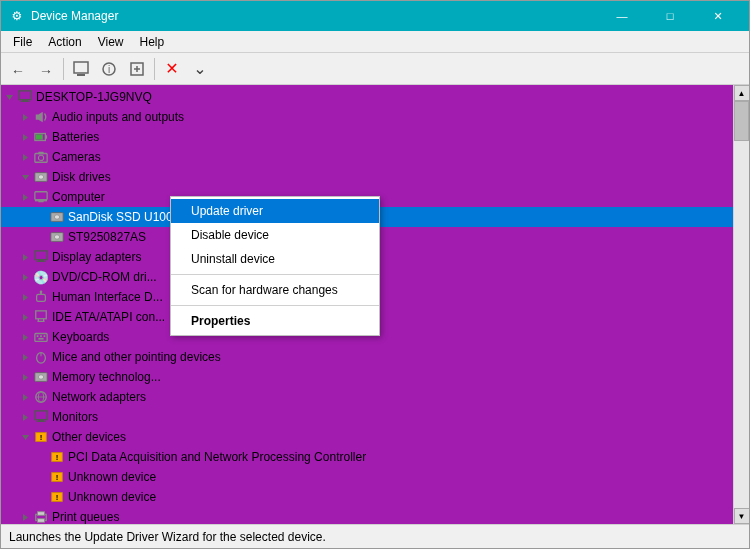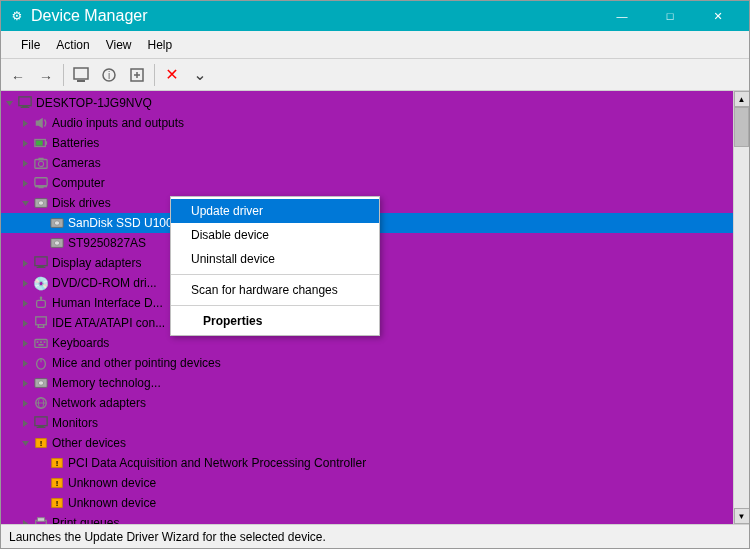--- a/index.html
+++ b/index.html
@@ -37,21 +37,21 @@
       width: 16px;
       height: 16px;
       margin-right: 6px;
       display: flex;
       align-items: center;
       justify-content: center;
     }
 
     .title-bar-text {
       flex: 1;
-      font-size: 16px;
+      font-size: 12px;
       font-weight: normal;
     }
 
     .title-bar-controls {
       display: flex;
       gap: 2px;
     }
 
     .title-btn {
       width: 46px;
@@ -62,24 +62,24 @@
       color: white;
       font-size: 11px;
       cursor: pointer;
       background: transparent;
       border: none;
     }
 
     
     .menu-bar {
       background: #f0f0f0;
-      height: 28px;
-      display: flex;
-      align-items: center;
-      padding: 0 12px;
+      height: 22px;
+      display: flex;
+      align-items: center;
+      padding: 0 4px;
       border-bottom: 1px solid #d0d0d0;
       flex-shrink: 0;
     }
 
     .menu-item {
       padding: 2px 8px;
       cursor: pointer;
       font-size: 12px;
     }
 
@@ -196,21 +196,21 @@
       padding: 5px 20px;
       cursor: pointer;
       font-size: 12px;
       color: #000;
     }
     .ctx-item.highlighted {
       background: #0078d7;
       color: white;
       font-weight: normal;
     }
-    .ctx-item.bold { font-weight: bold; margin-left: 12px; }
+    .ctx-item.bold { font-weight: bold; }
 
     .ctx-separator {
       height: 1px;
       background: #d0d0d0;
       margin: 3px 0;
     }
 
     
     .status-bar {
       background: #f0f0f0;
@@ -376,46 +376,46 @@
               <circle cx="8" cy="9" r="3" fill="none" stroke="#888" stroke-width="1.2"></circle>
               <rect x="5" y="2" width="6" height="3" fill="#888"></rect>
             </svg>
           </span>
           <span class="tree-label">Cameras</span>
         </div>
         <div class="tree-item">
           <span class="tree-indent" style="width: 16px;"></span>
           <span class="tree-toggle">
             <svg width="9" height="9" viewBox="0 0 9 9">
+              <polygon points="1,2 8,2 4.5,7" fill="#666"></polygon>
+            </svg>
+          </span>
+          <span class="tree-icon">
+            <svg width="14" height="14" viewBox="0 0 16 16">
+              <rect x="1" y="3" width="14" height="10" rx="1" fill="#aaa" stroke="#666" stroke-width="1"></rect>
+              <ellipse cx="8" cy="8" rx="3" ry="2.5" fill="#ddd" stroke="#888" stroke-width="0.8"></ellipse>
+            </svg>
+          </span>
+          <span class="tree-label">Disk drives</span>
+        </div>
+        <div class="tree-item">
+          <span class="tree-indent" style="width: 16px;"></span>
+          <span class="tree-toggle">
+            <svg width="9" height="9" viewBox="0 0 9 9">
               <polygon points="2,1 7,4.5 2,8" fill="#666"></polygon>
             </svg>
           </span>
           <span class="tree-icon">
             <svg width="14" height="14" viewBox="0 0 16 16">
               <rect x="1" y="2" width="14" height="9" rx="1" fill="none" stroke="#888" stroke-width="1.5"></rect>
               <rect x="1" y="11" width="14" height="2" fill="#888"></rect>
               <line x1="5" y1="13" x2="11" y2="13" stroke="#888" stroke-width="2"></line>
             </svg>
           </span>
           <span class="tree-label">Computer</span>
-        </div>
-        <div class="tree-item">
-          <span class="tree-indent" style="width: 16px;"></span>
-          <span class="tree-toggle">
-            <svg width="9" height="9" viewBox="0 0 9 9">
-              <polygon points="1,2 8,2 4.5,7" fill="#666"></polygon>
-            </svg>
-          </span>
-          <span class="tree-icon">
-            <svg width="14" height="14" viewBox="0 0 16 16">
-              <rect x="1" y="3" width="14" height="10" rx="1" fill="#aaa" stroke="#666" stroke-width="1"></rect>
-              <ellipse cx="8" cy="8" rx="3" ry="2.5" fill="#ddd" stroke="#888" stroke-width="0.8"></ellipse>
-            </svg>
-          </span>
-          <span class="tree-label">Disk drives</span>
         </div>
         <div class="tree-item" style="background: rgb(0, 120, 215); color: white;">
           <span class="tree-indent" style="width: 32px;"></span>
           <span class="tree-toggle"></span>
           <span class="tree-icon">
             <svg width="14" height="14" viewBox="0 0 16 16">
               <rect x="1" y="3" width="14" height="10" rx="1" fill="#aaa" stroke="#666" stroke-width="1"></rect>
               <ellipse cx="8" cy="8" rx="3" ry="2.5" fill="#ddd" stroke="#888" stroke-width="0.8"></ellipse>
             </svg>
           </span>

